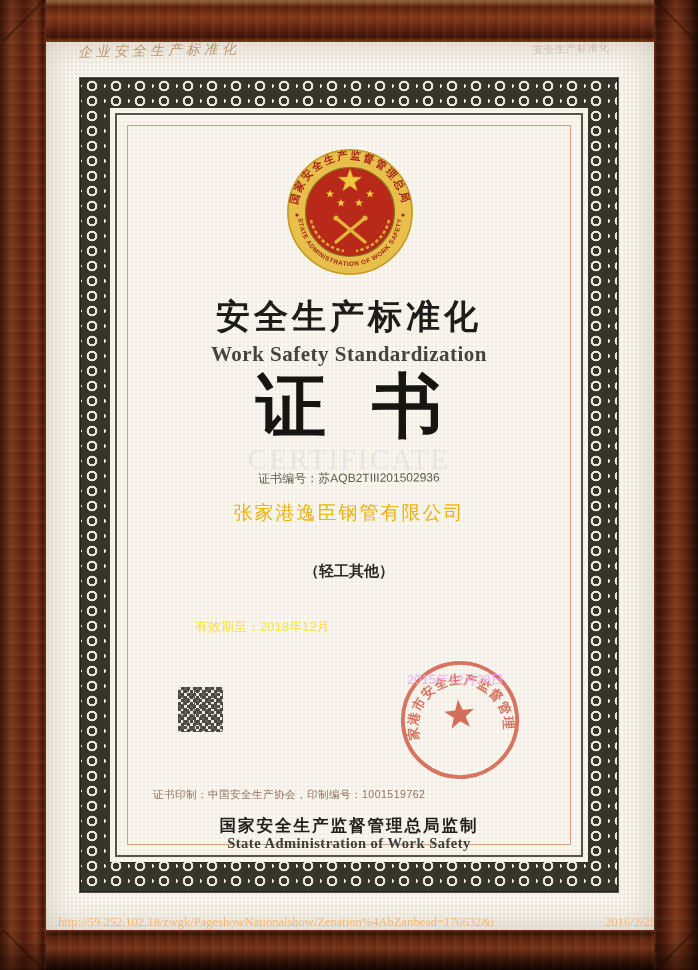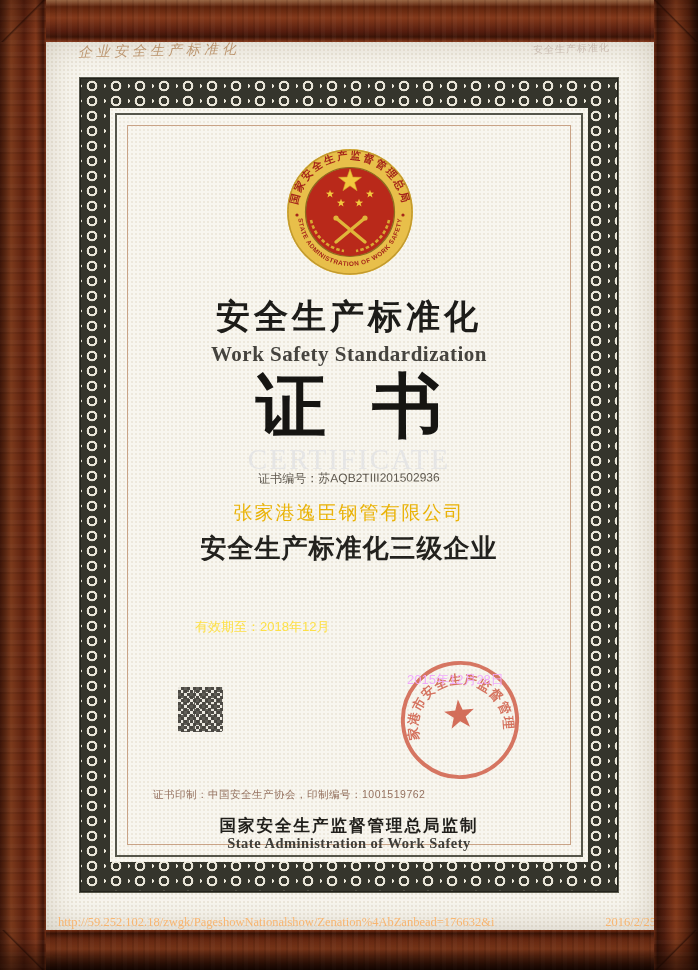--- a/index.html
+++ b/index.html
@@ -143,21 +143,21 @@
       </g>
     </svg>
 
     <div class="cline title-cn">安全生产标准化</div>
     <div class="cline title-en">Work Safety Standardization</div>
     <div class="cline cert-cn">证书</div>
     <div class="cline cert-en">CERTIFICATE</div>
     <div class="cline cert-no">证书编号：苏AQB2TIII201502936</div>
 
     <div class="cline company">张家港逸臣钢管有限公司</div>
-    <div class="cline grade">安全生产标准化三级企业</div>
+    <div class="cline category">（轻工其他）</div>
 
     <div class="validity">有效期至：2018年12月</div>
     <div class="issue-date">2015年12月28日</div>
     <div class="qr"></div>
 
     <svg class="seal" viewBox="0 0 130 130">
       <circle cx="65" cy="65" r="58" fill="none" stroke="#cf5b45" stroke-width="4" opacity=".9"></circle>
       <defs>
           <path id="sealArc" d="M 21.7,80 A 44,44 0 1 1 108.3,80" fill="none"></path>
         </defs>

